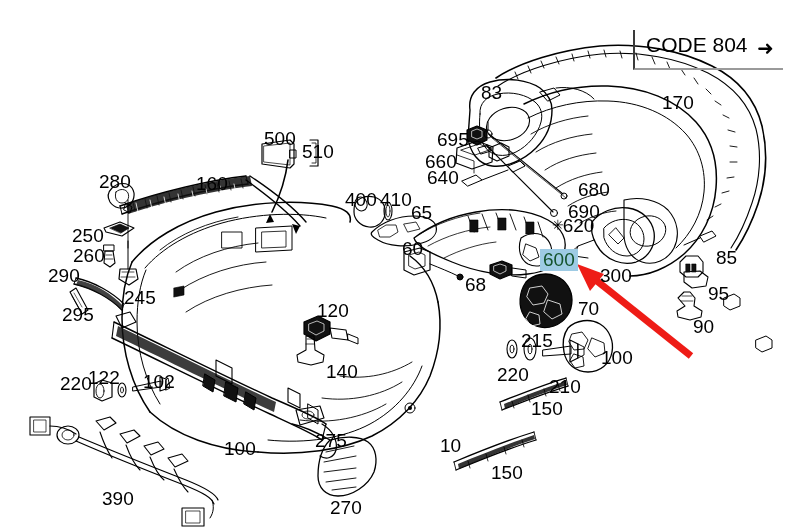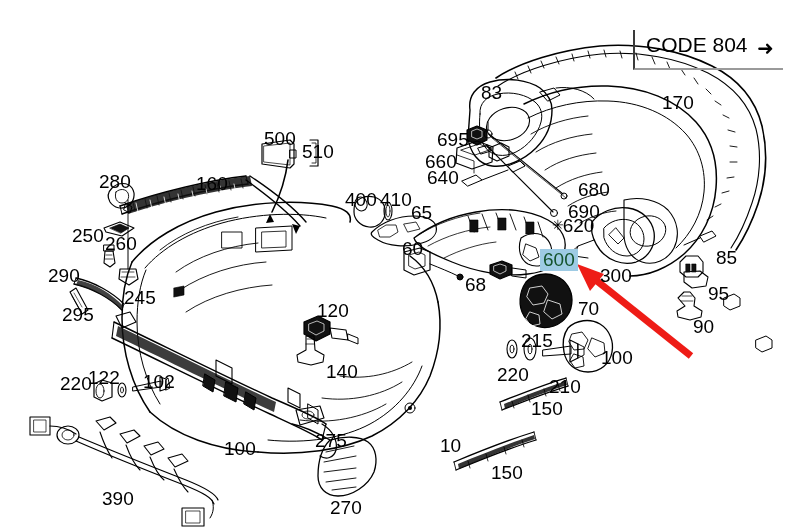--- a/index.html
+++ b/index.html
@@ -357,21 +357,21 @@
 
   <div id="code-box">
     <span class="code-text">CODE 804</span>
     <span class="code-arrow">➜</span>
   </div>
 
   <div id="callout-layer">
       <span class="callout" style="left: 99px; top: 172px;">280</span>
       <span class="callout" style="left: 196px; top: 174px;">160</span>
       <span class="callout" style="left: 72px; top: 226px;">250</span>
-      <span class="callout" style="left: 73px; top: 234px; margin-left: 32px;">260</span>
+      <span class="callout" style="left: 73px; top: 246px;">260</span>
       <span class="callout" style="left: 48px; top: 266px;">290</span>
       <span class="callout" style="left: 124px; top: 288px;">245</span>
       <span class="callout" style="left: 62px; top: 305px;">295</span>
       <span class="callout" style="left: 60px; top: 374px;">220</span>
       <span class="callout" style="left: 88px; top: 368px;">122</span>
       <span class="callout" style="left: 143px; top: 372px;">102</span>
       <span class="callout" style="left: 224px; top: 439px;">100</span>
       <span class="callout" style="left: 102px; top: 489px;">390</span>
       <span class="callout" style="left: 264px; top: 129px;">500</span>
       <span class="callout" style="left: 302px; top: 124px; margin-top: 18px;">510</span>

